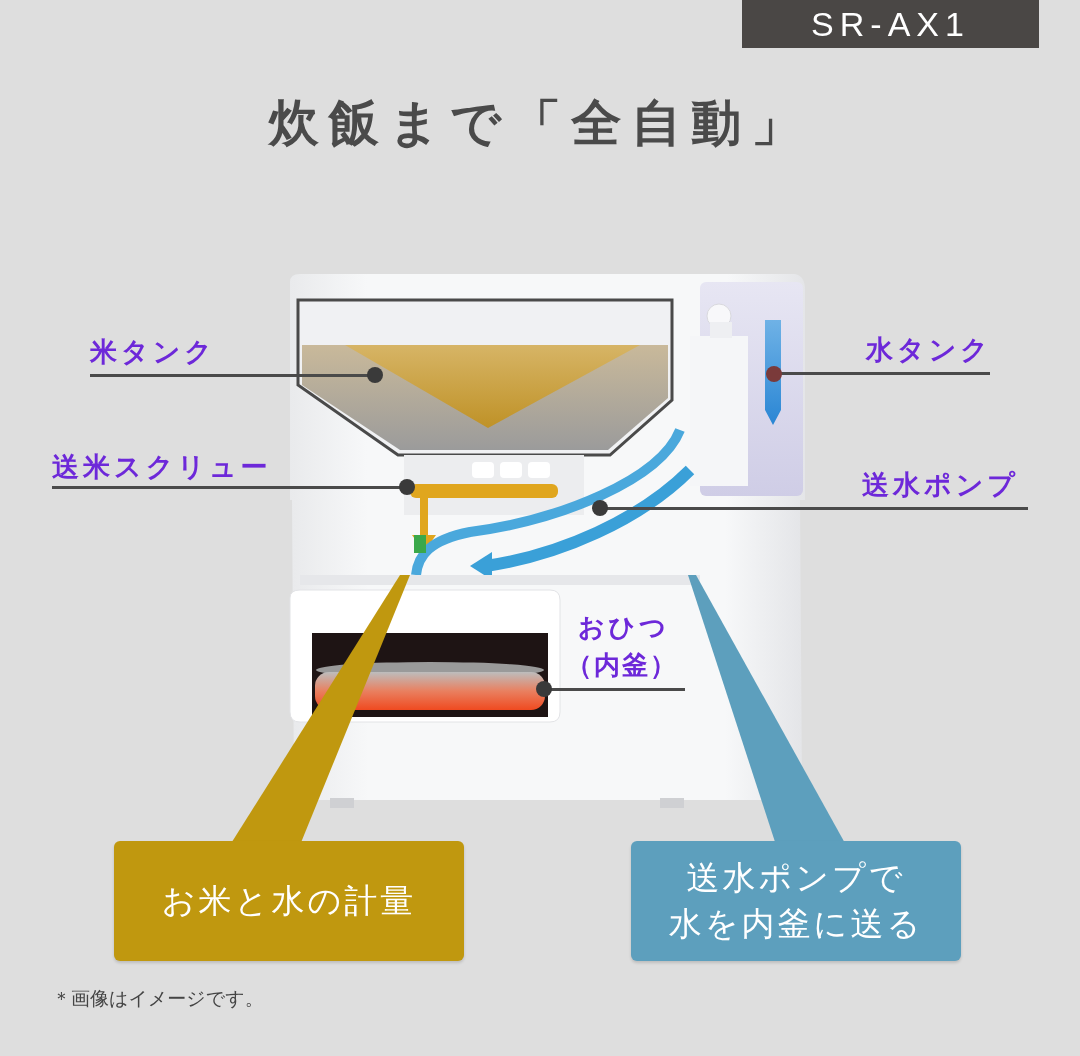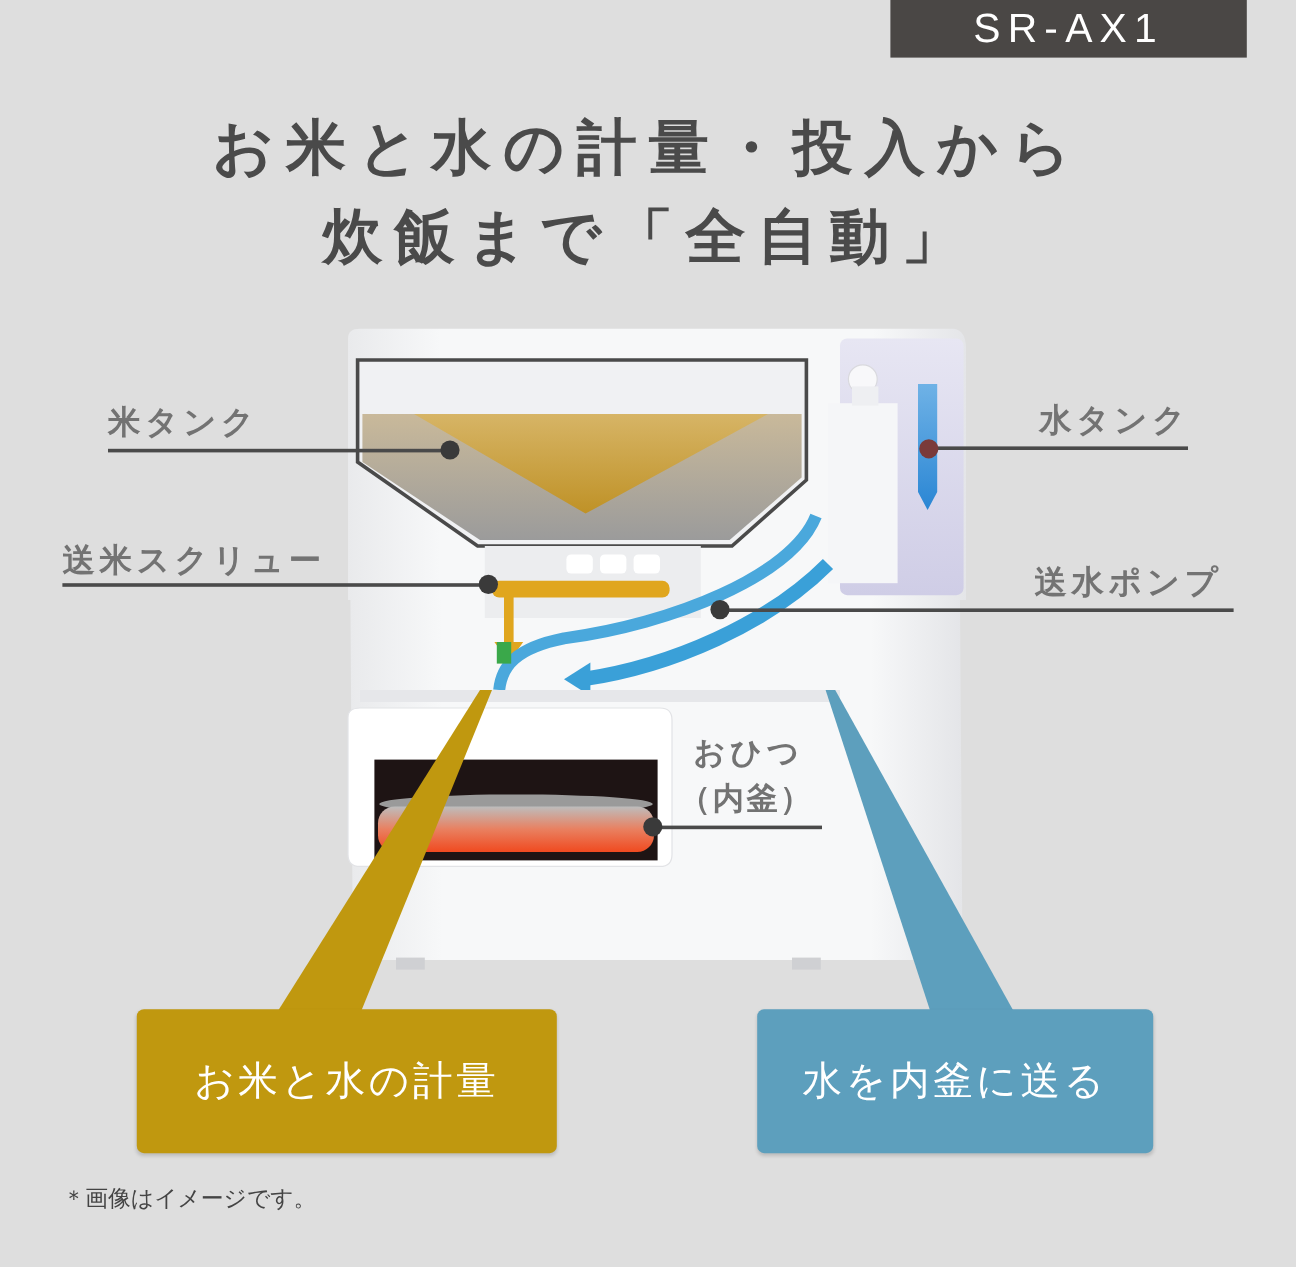--- a/index.html
+++ b/index.html
@@ -18,21 +18,21 @@
     position:absolute; left:0; top:86px; width:1080px; text-align:center;
     font-size:50px; font-weight:bold; color:#4a4a4a; letter-spacing:10px; line-height:74px;
   }
   .headline div { white-space:nowrap; }
 
   
   .machine { position:absolute; left:0; top:0; width:1080px; height:1056px; pointer-events:none; }
   .machine svg { position:absolute; left:0; top:0; }
 
   .label {
-    position:absolute; font-size:27px; font-weight:bold; color:#737373; letter-spacing:4px; white-space:nowrap;text-align:center;
+    position:absolute; font-size:27px; font-weight:bold; color:#6d28d9; letter-spacing:4px; white-space:nowrap;text-align:center;
   }
   .label.small { font-size:26px; }
   .leader { position:absolute; height:3px; background:#4a4a4a; }
   .dot { position:absolute; width:16px; height:16px; border-radius:50%; background:#3a3a3a; }
 
   .callout {
     position:absolute; border-radius:6px; color:#fff; text-align:center;
     font-size:33px; line-height:46px; letter-spacing:3px;
     display:flex; flex-direction:column; justify-content:center;
     box-shadow:0 2px 3px rgba(0,0,0,0.15);
@@ -41,21 +41,20 @@
   .callout.blue { left:631px; top:841px; width:330px; height:120px; background:#5d9fbd; }
 
   .footnote { position:absolute; left:52px; top:986px; font-size:19px; color:#444; }
 </style>
 </head>
 <body>
 
 <div class="model-badge">SR-AX1</div>
 
 <div class="headline">
-  <div>お米と水の計量・投入から</div>
   <div>炊飯まで「全自動」</div>
 </div>
 
 <div class="machine">
   <svg width="1080" height="1056" viewBox="0 0 1080 1056">
     <defs>
       <linearGradient id="bodyGrad" x1="0" x2="1" y1="0" y2="0">
         <stop offset="0" stop-color="#e9eaec"></stop>
         <stop offset="0.15" stop-color="#f7f8f9"></stop>
         <stop offset="0.85" stop-color="#f7f8f9"></stop>
@@ -148,16 +147,17 @@
 
 <div class="label small" style="left:578px;top:610px;">おひつ</div>
 <div class="label small" style="left:566px;top:648px;letter-spacing:2px;">（内釜）</div>
 <div class="leader" style="left:545px;top:688px;width:140px;"></div>
 <div class="dot" style="left:536px;top:681px;"></div>
 
 <div class="callout gold">
   <div>お米と水の計量</div>
 </div>
 <div class="callout blue">
+  <div>送水ポンプで</div>
   <div>水を内釜に送る</div>
 </div>
 
 <div class="footnote">＊画像はイメージです。</div>
 
 </body></html>

